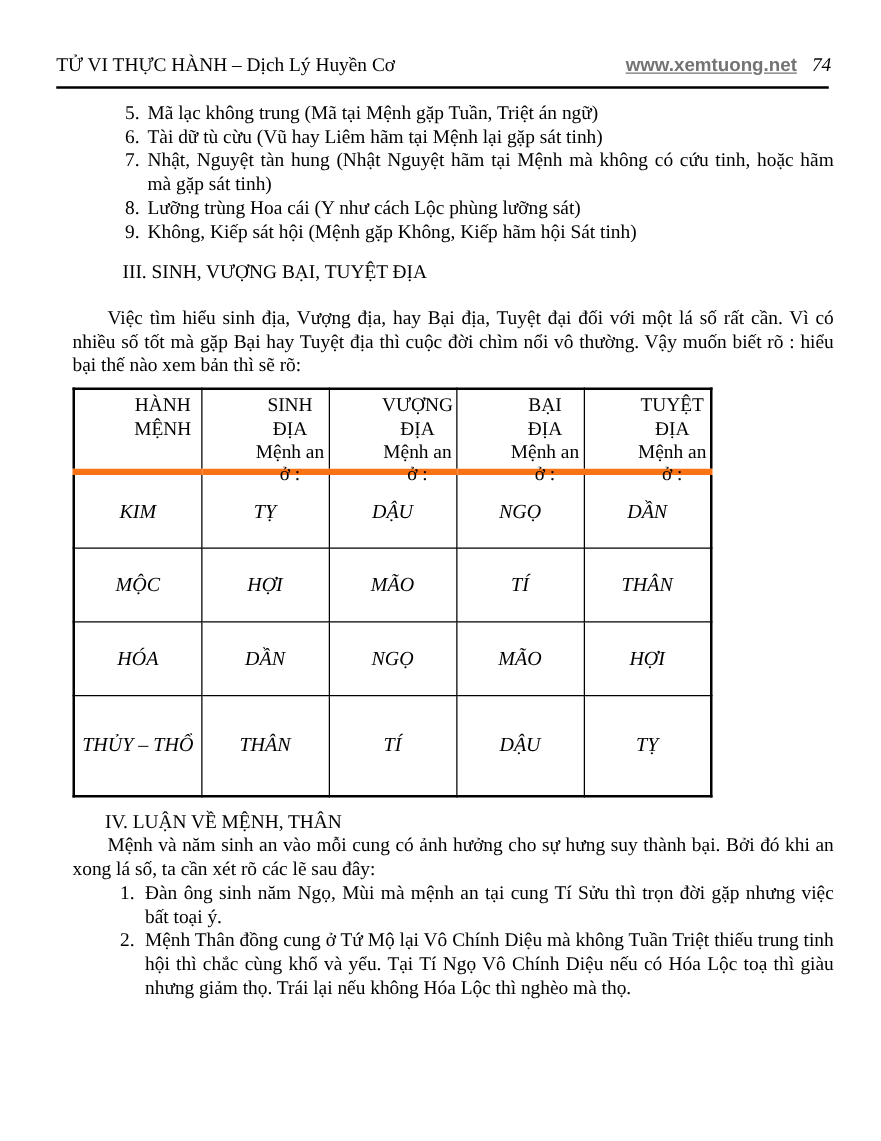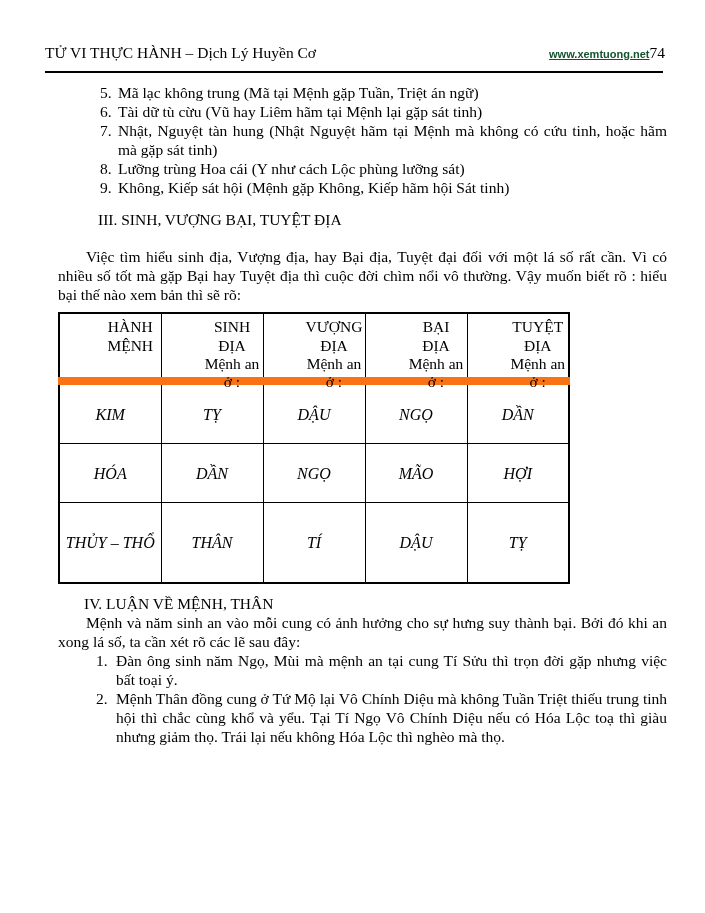--- a/index.html
+++ b/index.html
@@ -16,24 +16,24 @@
 
   
   .hdr {
     margin: 0 40px 0 45px;
     display: flex; align-items: baseline; justify-content: space-between;
   }
   .hdr-title { white-space: nowrap; }
   .hdr-right { display: flex; align-items: baseline; }
   .site-link {
     font-family: "Liberation Sans", "DejaVu Sans", sans-serif;
-    font-weight: bold; font-size: 11px;
-    color: #14532d; text-decoration: underline;
-  }
-  .page-num { margin-left: 0; }
+    font-weight: bold; font-size: 15px;
+    color: #737373; text-decoration: underline;
+  }
+  .page-num { margin-left: 12px; font-style: italic; }
   .rule { height: 2px; background: #000; margin: 7px 42px 0 45px; }
 
   
   .content { margin: 0 38px 0 58px; }
 
   
   .li { display: flex; text-align: justify; }
   .li .num { flex: 0 0 18px; margin-left: 42px; }
   .li .txt { flex: 1; }
   .list-upper { margin-top: 10px; }
@@ -55,21 +55,21 @@
     border: 2px solid #000;
   }
   table.geo col { width: 102px; }
   table.geo th, table.geo td {
     border: 1px solid #000;
     text-align: center;
     vertical-align: middle;
     padding: 0;
     font-weight: normal;
   }
-  table.geo thead th { border-bottom: 8px solid #f97316; padding-left: 40px; }
+  table.geo thead th { border-bottom: 5px solid #f97316; padding-left: 40px; }
   .hcell {
     height: 63px; display: flex; flex-direction: column;
     justify-content: space-between; align-items: center;
     padding: 3px 2px 2px 2px; box-sizing: border-box;
   }
   .hcell .ht { line-height: 19px; }
   .hcell .hs { line-height: 18px; }
   td.cell { font-size: 16px; padding: 0 6px; font-style: italic; }
   tr.r-std td { height: 58px; }
   tr.r-tall td { height: 79px; }
@@ -161,20 +161,27 @@
       </thead>
       <tbody>
         <tr class="r-std">
           <td class="cell">KIM</td>
           <td class="cell">TỴ</td>
           <td class="cell">DẬU</td>
           <td class="cell">NGỌ</td>
           <td class="cell">DẦN</td>
         </tr>
         <tr class="r-std">
+          <td class="cell">MỘC</td>
+          <td class="cell">HỢI</td>
+          <td class="cell">MÃO</td>
+          <td class="cell">TÍ</td>
+          <td class="cell">THÂN</td>
+        </tr>
+        <tr class="r-std">
           <td class="cell">HÓA</td>
           <td class="cell">DẦN</td>
           <td class="cell">NGỌ</td>
           <td class="cell">MÃO</td>
           <td class="cell">HỢI</td>
         </tr>
         <tr class="r-tall">
           <td class="cell">THỦY – THỔ</td>
           <td class="cell">THÂN</td>
           <td class="cell">TÍ</td>

